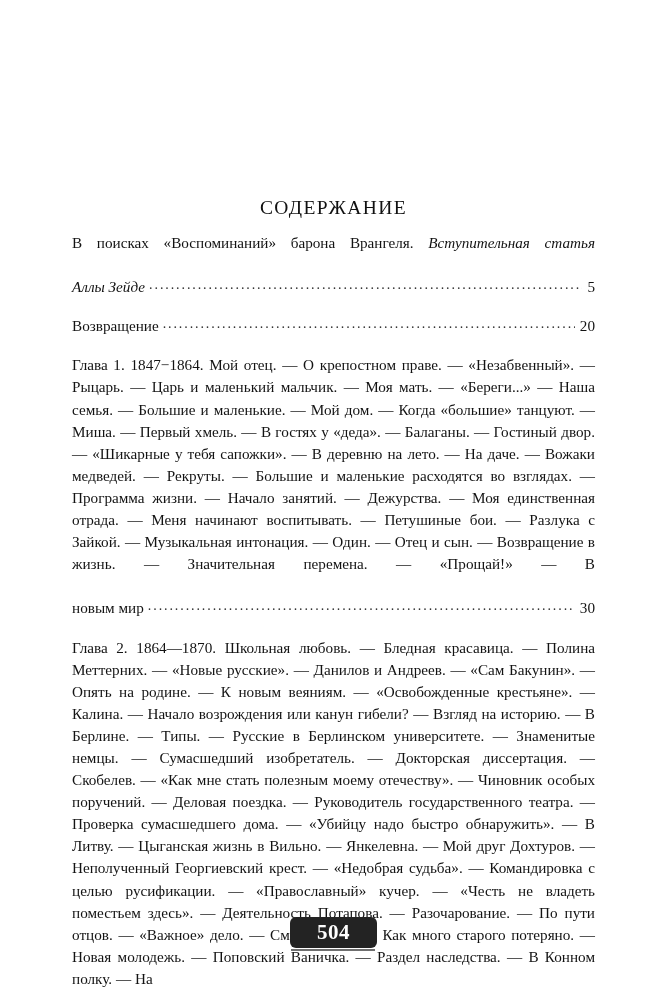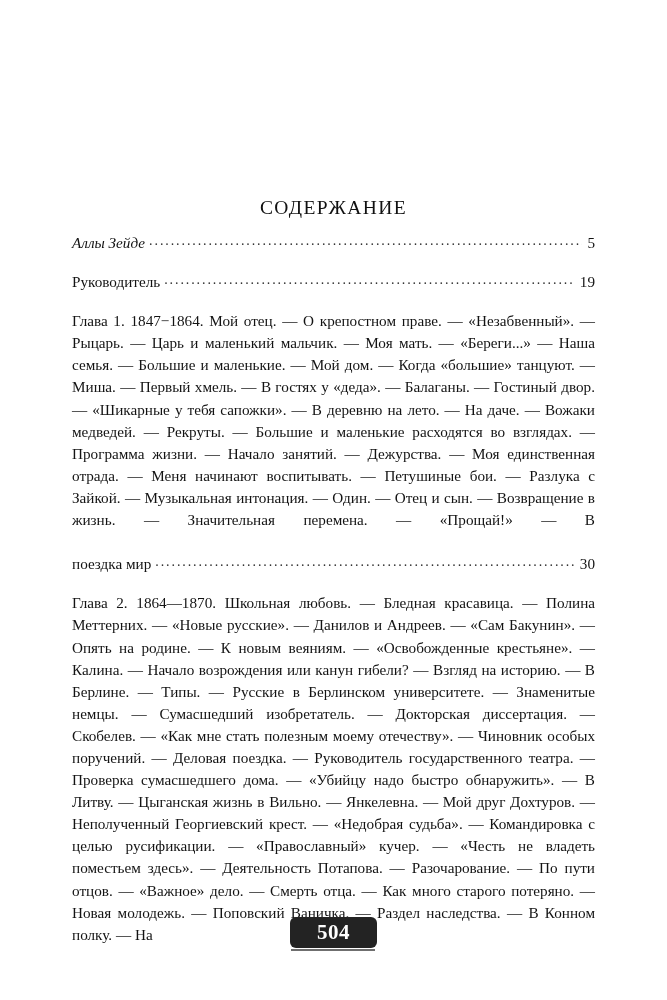--- a/index.html
+++ b/index.html
@@ -133,43 +133,44 @@
 </head>
 <body>
 
 <div class="page">
 
   <h1 class="toc-title">СОДЕРЖАНИЕ</h1>
 
   <div class="content">
 
     <div class="entry para-with-leader">
+      <div class="body"><span>В поисках «Воспоминаний» барона Врангеля. </span><span class="ital">Вступительная статья</span></div>
       <div class="leader-line">
         <span class="lead-text ital">Аллы Зейде</span>
         <span class="dots">................................................................................................................................................................</span>
         <span class="pg">5</span>
       </div>
     </div>
 
     <div class="gap-md"></div>
 
     <div class="entry">
       <div class="leader-line">
-        <span class="lead-text">Руководитель</span>
+        <span class="lead-text">Возвращение</span>
         <span class="dots">................................................................................................................................................................</span>
-        <span class="pg">19</span>
+        <span class="pg">20</span>
       </div>
     </div>
 
     <div class="gap-md"></div>
 
     <div class="entry para-with-leader">
       <div class="body"><span class="chap-head">Глава 1. 1847−1864.</span><span> Мой отец. — О крепостном праве. — «Незабвенный». — Рыцарь. — Царь и маленький мальчик. — Моя мать. — «Береги...» — Наша семья. — Большие и маленькие. — Мой дом. — Когда «большие» танцуют. — Миша. — Первый хмель. — В гостях у «деда». — Балаганы. — Гостиный двор. — «Шикарные у тебя сапожки». — В деревню на лето. — На даче. — Вожаки медведей. — Рекруты. — Большие и маленькие расходятся во взглядах. — Программа жизни. — Начало занятий. — Дежурства. — Моя единственная отрада. — Меня начинают воспитывать. — Петушиные бои. — Разлука с Зайкой. — Музыкальная интонация. — Один. — Отец и сын. — Возвращение в жизнь. — Значительная перемена. — «Прощай!» — В</span></div>
       <div class="leader-line">
-        <span class="lead-text">поездка мир</span>
+        <span class="lead-text">новым мир</span>
         <span class="dots">................................................................................................................................................................</span>
         <span class="pg">30</span>
       </div>
     </div>
 
     <div class="gap-md"></div>
 
     <div class="entry">
       <div class="body"><span class="chap-head">Глава 2. 1864—1870.</span><span> Школьная любовь. — Бледная красавица. — Полина Меттерних. — «Новые русские». — Данилов и Андреев. — «Сам Бакунин». — Опять на родине. — К новым веяниям. — «Освобожденные крестьяне». — Калина. — Начало возрождения или канун гибели? — Взгляд на историю. — В Берлине. — Типы. — Русские в Берлинском университете. — Знаменитые немцы. — Сумасшедший изобретатель. — Докторская диссертация. — Скобелев. — «Как мне стать полезным моему отечеству». — Чиновник особых поручений. — Деловая поездка. — Руководитель государственного театра. — Проверка сумасшедшего дома. — «Убийцу надо быстро обнаружить». — В Литву. — Цыганская жизнь в Вильно. — Янкелевна. — Мой друг Дохтуров. — Неполученный Георгиевский крест. — «Недобрая судьба». — Командировка с целью русификации. — «Православный» кучер. — «Честь не владеть поместьем здесь». — Деятельность Потапова. — Разочарование. — По пути отцов. — «Важное» дело. — Смерть отца. — Как много старого потеряно. — Новая молодежь. — Поповский Ваничка. — Раздел наследства. — В Конном полку. — На</span></div>
     </div>

